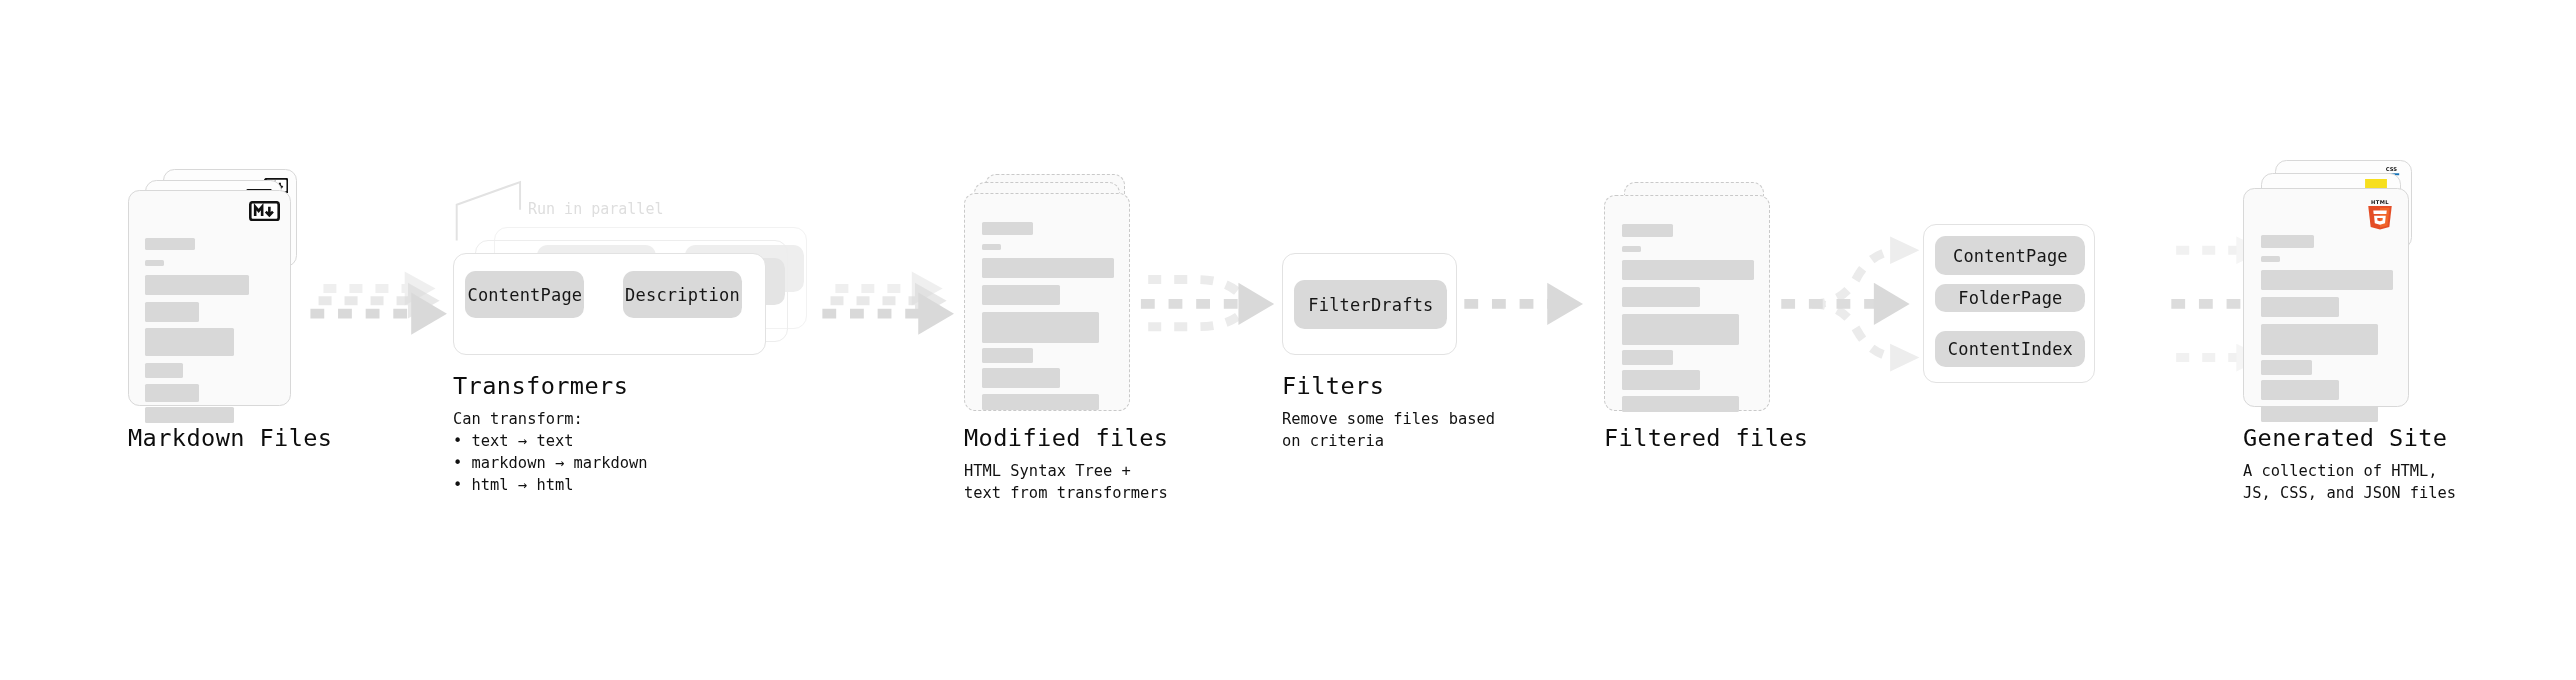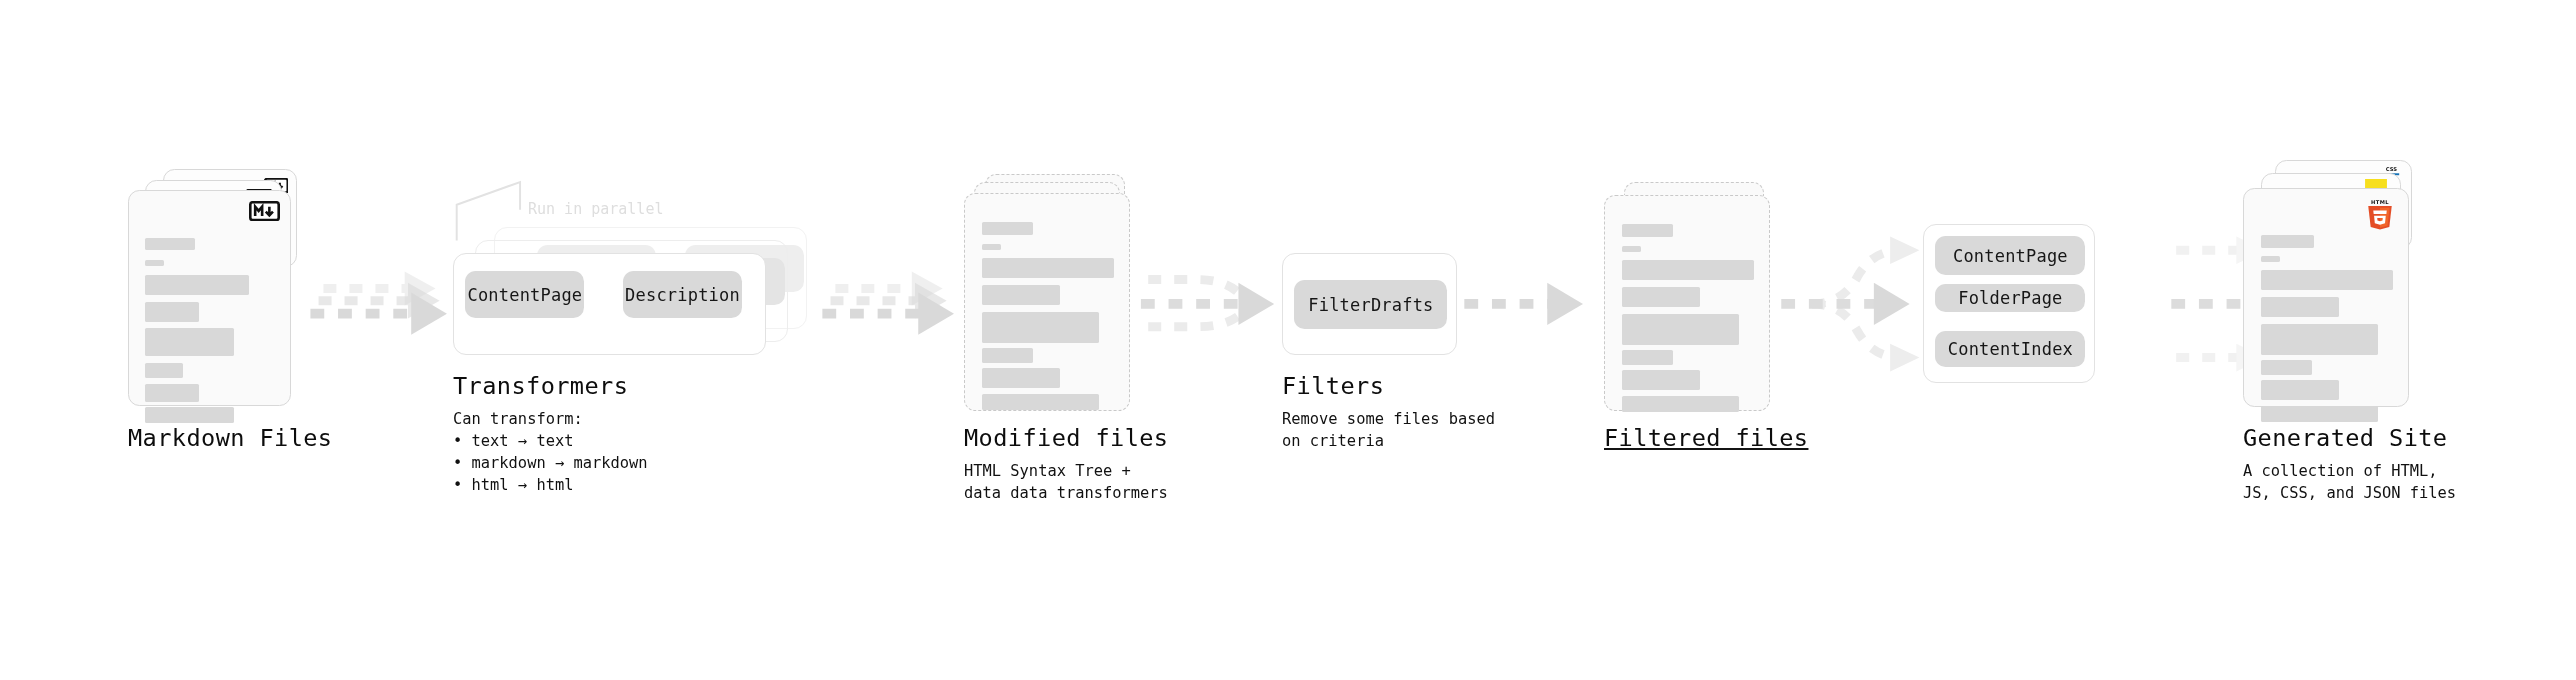--- a/index.html
+++ b/index.html
@@ -290,21 +290,21 @@
       <div class="skel" style="left:17px;top:118px;width:117px;height:31px;"></div>
       <div class="skel" style="left:17px;top:154px;width:51px;height:14.6px;"></div>
       <div class="skel" style="left:17px;top:174px;width:78px;height:19.5px;"></div>
       <div class="skel" style="left:17px;top:200px;width:117px;height:16.3px;"></div>
     </div>
   </div>
 
   <div class="node" style="left:964px;top:426px;">
     <div class="node-title">Modified files</div>
     <div class="node-sub">HTML Syntax Tree +
-data data transformers</div>
+text from transformers</div>
   </div>
 
   <div class="group" style="left:1282px;top:253px;width:175px;height:102px;">
     <div class="chip" style="left:11.4px;top:26px;width:153px;height:49px;">FilterDrafts</div>
   </div>
 
   <div class="node" style="left:1282px;top:374px;">
     <div class="node-title">Filters</div>
     <div class="node-sub">Remove some files based
 on criteria</div>
@@ -317,21 +317,21 @@
       <div class="skel" style="left:17px;top:50px;width:18.7px;height:5.7px;"></div>
       <div class="skel" style="left:17px;top:64px;width:132px;height:19.5px;"></div>
       <div class="skel" style="left:17px;top:91px;width:78px;height:19.5px;"></div>
       <div class="skel" style="left:17px;top:118px;width:117px;height:31px;"></div>
       <div class="skel" style="left:17px;top:154px;width:51px;height:14.6px;"></div>
       <div class="skel" style="left:17px;top:174px;width:78px;height:19.5px;"></div>
       <div class="skel" style="left:17px;top:200px;width:117px;height:16.3px;"></div>
     </div>
   </div>
 
-  <div class="node" style="left:1604px;top:426px;text-decoration:underline;">
+  <div class="node" style="left:1604px;top:426px;">
     <div class="node-title">Filtered files</div>
   </div>
 
   <div class="group" style="left:1923px;top:224px;width:172px;height:159px;">
     <div class="chip" style="left:11.4px;top:11.4px;width:150px;height:39px;">ContentPage</div>
     <div class="chip" style="left:11.4px;top:59px;width:150px;height:28px;">FolderPage</div>
     <div class="chip" style="left:11.4px;top:106px;width:150px;height:36px;">ContentIndex</div>
   </div>
 
 

